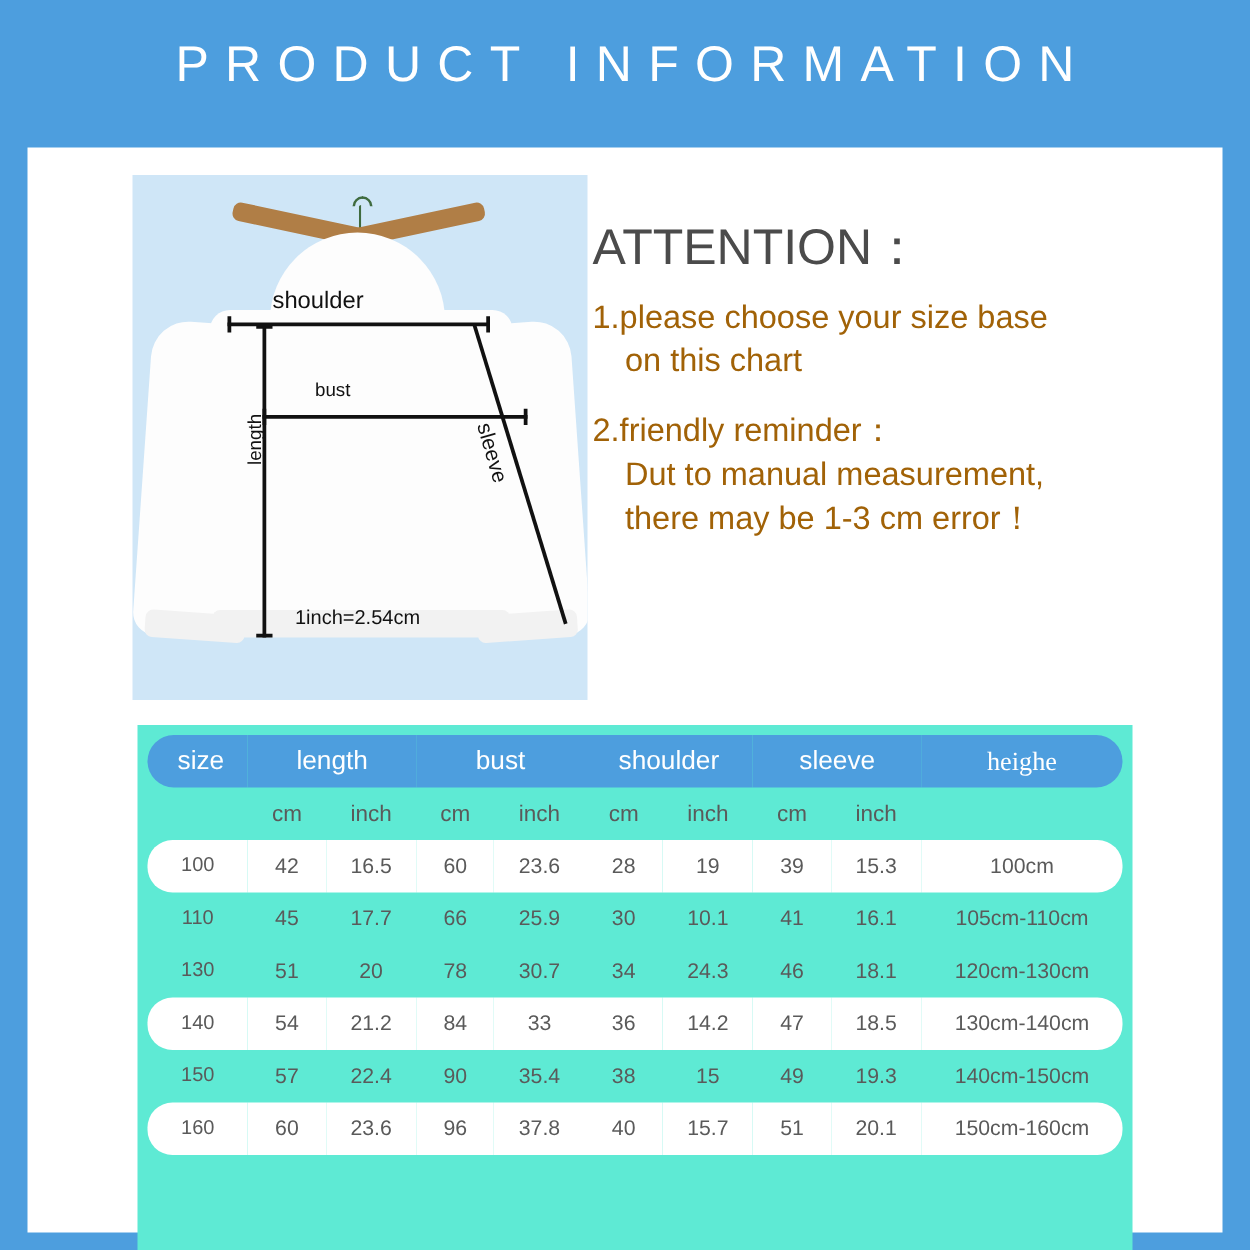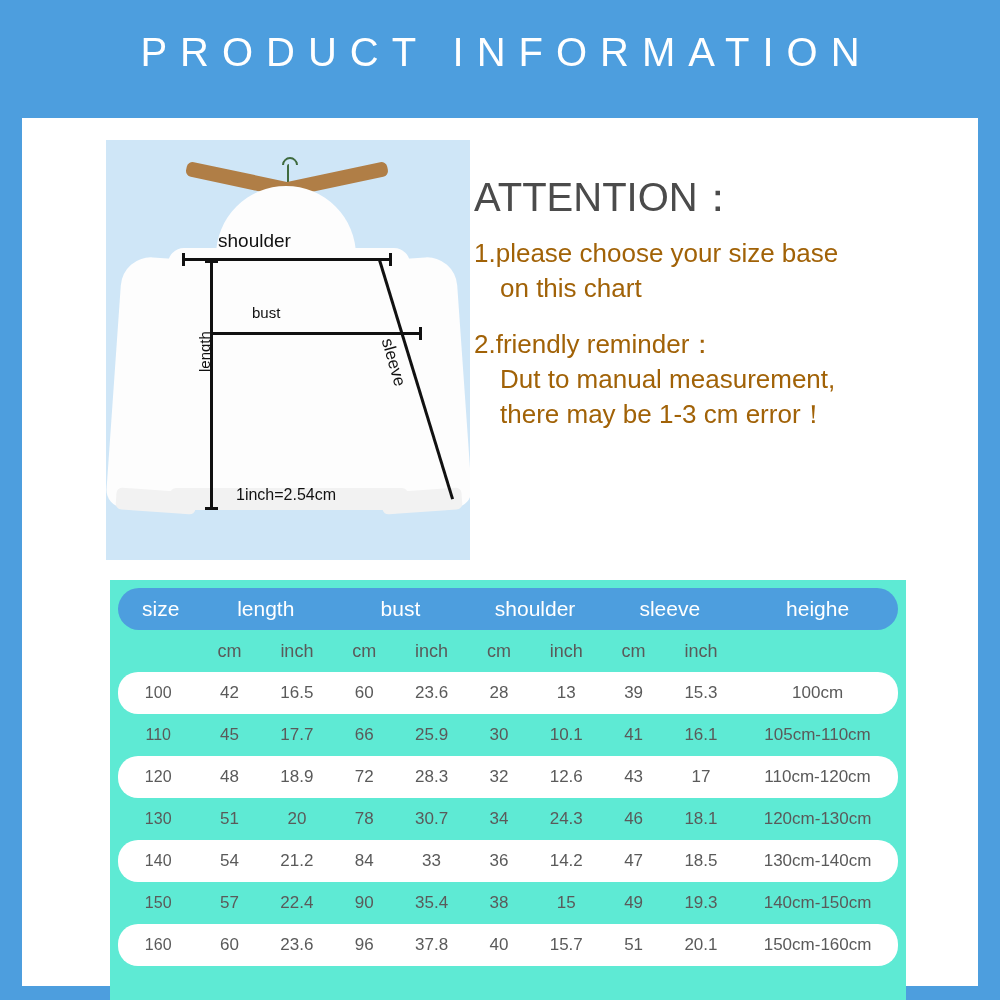--- a/index.html
+++ b/index.html
@@ -250,21 +250,21 @@
     height: 42px;
     font-weight: 400;
   }
   .hdr-row th {
     background: #4d9ede;
     color: #ffffff;
     font-size: 21px;
     height: 44px;
   }
   .hdr-row th.first { border-radius: 22px 0 0 22px; text-align: left; padding-left: 24px; }
-  .hdr-row th.last  { border-radius: 0 22px 22px 0; }
+  .hdr-row th.last  { border-radius: 0 22px 22px 0; font-family: Liberation Serif, serif; }
   .unit-row td {
     color: #5a5a5a;
     font-size: 18px;
     height: 42px;
   }
   .row-white td { background: #ffffff; }
   .row-white td.first { border-radius: 20px 0 0 20px; }
   .row-white td.last  { border-radius: 0 20px 20px 0; }
   .row-blue td { background: transparent; }
   td.first { text-align: left; padding-left: 24px; }
@@ -357,51 +357,39 @@
             <td></td>
           </tr>
 
           <tr class="data-row row-white">
             <td class="first">100</td>
             <td>42</td>
             <td>16.5</td>
             <td>60</td>
             <td>23.6</td>
             <td>28</td>
-            <td>13</td>
+            <td>19</td>
             <td>39</td>
             <td>15.3</td>
             <td class="last col-height">100cm</td>
           </tr>
 
           <tr class="data-row row-blue">
             <td class="first">110</td>
             <td>45</td>
             <td>17.7</td>
             <td>66</td>
             <td>25.9</td>
             <td>30</td>
             <td>10.1</td>
             <td>41</td>
             <td>16.1</td>
             <td class="last col-height">105cm-110cm</td>
           </tr>
 
-          <tr class="data-row row-white">
-            <td class="first">120</td>
-            <td>48</td>
-            <td>18.9</td>
-            <td>72</td>
-            <td>28.3</td>
-            <td>32</td>
-            <td>12.6</td>
-            <td>43</td>
-            <td>17</td>
-            <td class="last col-height">110cm-120cm</td>
-          </tr>
 
           <tr class="data-row row-blue">
             <td class="first">130</td>
             <td>51</td>
             <td>20</td>
             <td>78</td>
             <td>30.7</td>
             <td>34</td>
             <td>24.3</td>
             <td>46</td>

